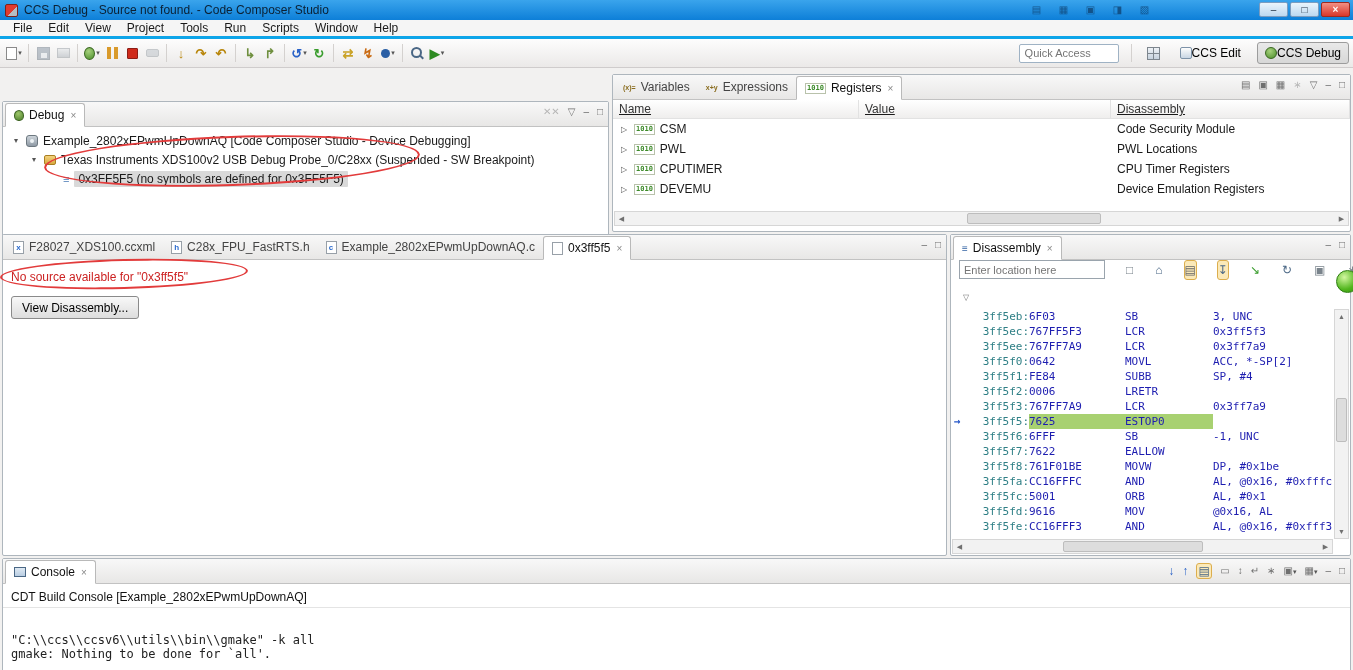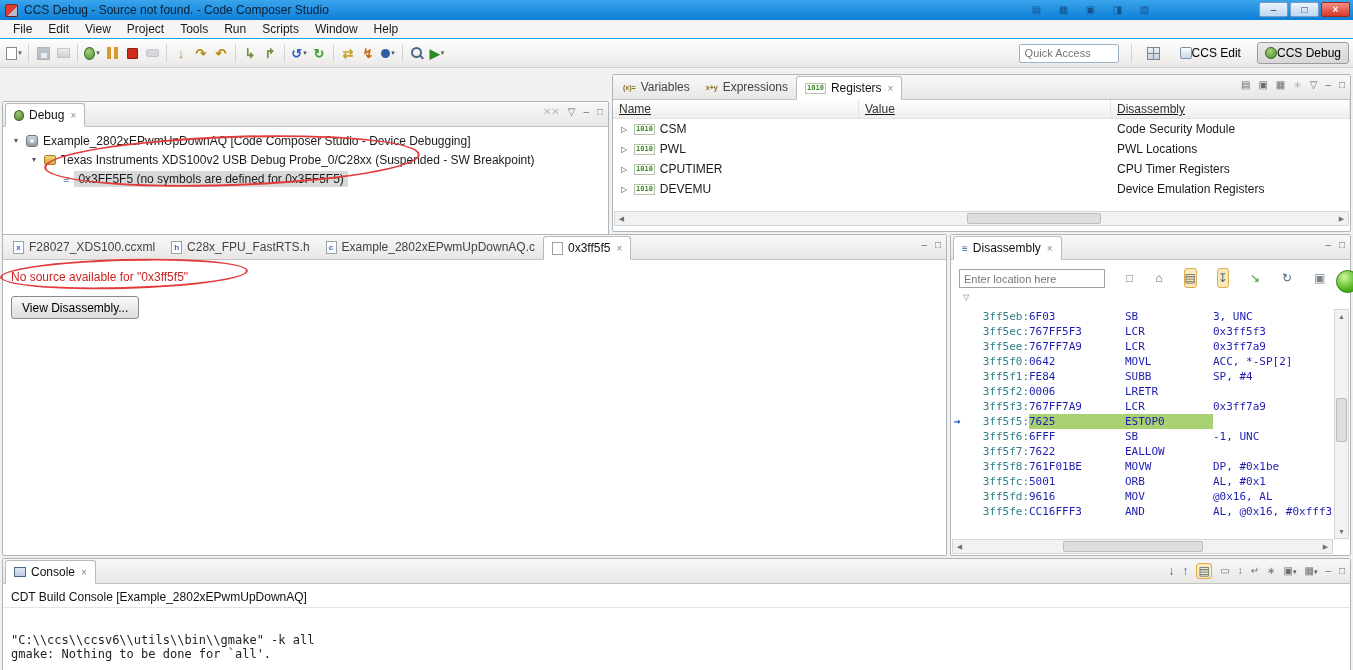--- a/index.html
+++ b/index.html
@@ -16,21 +16,21 @@
   background:linear-gradient(135deg,#e23a2e 55%, #b7bdc4 55%); border:1px solid #7e2019; }
 .title { color:#0b2033; }
 .overlay-icons { position:absolute; left:1030px; top:3px; display:flex; gap:14px; opacity:.7; }
 .ovi { width:13px; height:13px; font-size:10px; line-height:13px; text-align:center; color:#0d3a66; }
 .winbtns { position:absolute; right:3px; top:2px; display:flex; gap:2px; }
 .wb { width:29px; height:15px; border:1px solid #7a9cc0; border-radius:2px; text-align:center;
   font-size:10px; line-height:13px; color:#234; background:linear-gradient(#eaf4fc,#bcd8f0); }
 .wb.close { background:linear-gradient(#f29084,#d8372a); border-color:#9c2a20; color:#fff; font-weight:bold; }
 
 .menubar { position:absolute; top:20px; left:0; width:100%; height:19px; background:#f5f5f5;
-  border-bottom:1px solid #0ea5e9; display:flex; align-items:center; padding-left:5px; }
+  border-bottom:3px solid #0ea5e9; display:flex; align-items:center; padding-left:5px; }
 .menu-item { padding:2px 8px; }
 .toolbar { position:absolute; top:39px; left:0; width:100%; height:29px;
   background:linear-gradient(#fdfdfd,#ebe9e8); border-bottom:1px solid #cfcccc;
   display:flex; align-items:center; padding:0 4px; }
 .tbtn { height:22px; min-width:20px; display:inline-flex; align-items:center; justify-content:center;
   gap:1px; padding:0 2px; border-radius:3px; }
 .tbtn.dis { opacity:.4; }
 .tsep { width:1px; height:18px; background:#d4d1cf; margin:0 4px; }
 .caret { font-size:7px; color:#555; }
 .garrow { font-size:13px; font-weight:bold; }
@@ -104,21 +104,21 @@
 .etab.active { background:#fff; border:1px solid #b9b9b9; border-bottom:1px solid #fff;
   border-radius:3px 3px 0 0; margin-bottom:-1px; color:#111; z-index:2; }
 .fico { width:11px; height:13px; border:1px solid #98a0a8; background:#fff; display:inline-flex;
   align-items:center; justify-content:center; font-size:8px; font-weight:bold; color:#2b6bce; }
 .err-msg { position:absolute; left:8px; top:10px; color:#cc2222; }
 .viewdis-btn { position:absolute; left:8px; top:36px; height:23px; padding:0 10px;
   border:1px solid #8a8a8a; border-radius:3px; background:linear-gradient(#f8f8f8,#dddddd);
   font-size:12px; font-family:"Liberation Sans",sans-serif; }
 
 .dis-toolbar { position:absolute; left:0; top:25px; right:0; height:28px; display:flex;
-  align-items:flex-end; gap:20px; padding:0 8px; background:#fff; }
+  align-items:flex-start; gap:20px; padding:0 8px; background:#fff; }
 .loc-input { width:146px; height:19px; border:1px solid #9aa4ad; font-size:11px; padding:0 4px;
   font-family:"Liberation Sans",sans-serif; color:#333; }
 .dtb { width:20px; height:20px; display:inline-flex; align-items:center; justify-content:center;
   font-size:12px; color:#4a6785; border:1px solid transparent; border-radius:3px; }
 .dtb.pressed { background:#fbe9b8; border-color:#dcae4e; }
 .bc-arrow { position:absolute; left:12px; top:58px; font-size:8px; color:#777; }
 .dcode { position:absolute; left:2px; top:74px; right:18px; bottom:16px; overflow:hidden;
   font-family:"DejaVu Sans Mono",monospace; font-size:11px; }
 .dline { height:15px; line-height:15px; white-space:pre; position:relative; padding-left:12px; color:#1d1db0; }
 .dline .addr { color:#2e7f85; display:inline-block; width:64px;text-align:right; }
@@ -437,20 +437,21 @@
         <div class="dline"><span class="addr">3ff5ec:</span><span class="opmn"><span class="op">767FF5F3</span><span class="mn">LCR</span></span><span class="args">0x3ff5f3</span></div>
         <div class="dline"><span class="addr">3ff5ee:</span><span class="opmn"><span class="op">767FF7A9</span><span class="mn">LCR</span></span><span class="args">0x3ff7a9</span></div>
         <div class="dline"><span class="addr">3ff5f0:</span><span class="opmn"><span class="op">0642</span><span class="mn">MOVL</span></span><span class="args">ACC, *-SP[2]</span></div>
         <div class="dline"><span class="addr">3ff5f1:</span><span class="opmn"><span class="op">FE84</span><span class="mn">SUBB</span></span><span class="args">SP, #4</span></div>
         <div class="dline"><span class="addr">3ff5f2:</span><span class="opmn"><span class="op">0006</span><span class="mn">LRETR</span></span><span class="args"></span></div>
         <div class="dline"><span class="addr">3ff5f3:</span><span class="opmn"><span class="op">767FF7A9</span><span class="mn">LCR</span></span><span class="args">0x3ff7a9</span></div>
         <div class="dline cur"><span class="ip">→</span><span class="addr">3ff5f5:</span><span class="opmn"><span class="op">7625</span><span class="mn">ESTOP0</span></span><span class="args"></span></div>
         <div class="dline"><span class="addr">3ff5f6:</span><span class="opmn"><span class="op">6FFF</span><span class="mn">SB</span></span><span class="args">-1, UNC</span></div>
         <div class="dline"><span class="addr">3ff5f7:</span><span class="opmn"><span class="op">7622</span><span class="mn">EALLOW</span></span><span class="args"></span></div>
         <div class="dline"><span class="addr">3ff5f8:</span><span class="opmn"><span class="op">761F01BE</span><span class="mn">MOVW</span></span><span class="args">DP, #0x1be</span></div>
+        <div class="dline"><span class="addr">3ff5fa:</span><span class="opmn"><span class="op">CC16FFFC</span><span class="mn">AND</span></span><span class="args">AL, @0x16, #0xfffc</span></div>
         <div class="dline"><span class="addr">3ff5fc:</span><span class="opmn"><span class="op">5001</span><span class="mn">ORB</span></span><span class="args">AL, #0x1</span></div>
         <div class="dline"><span class="addr">3ff5fd:</span><span class="opmn"><span class="op">9616</span><span class="mn">MOV</span></span><span class="args">@0x16, AL</span></div>
         <div class="dline"><span class="addr">3ff5fe:</span><span class="opmn"><span class="op">CC16FFF3</span><span class="mn">AND</span></span><span class="args">AL, @0x16, #0xfff3</span></div>
       </div>
     <div class="sb" style="right:1px; width:15px; top:74px; bottom:16px;">
       <span class="sbarr" style="left:0; top:0;">▲</span>
       <span class="sbarr" style="left:0; bottom:0;">▼</span>
       <span class="thumb" style="left:1px; top:88px; width:11px; height:44px;"></span>
     </div>
     <div class="sb" style="left:1px; right:17px; bottom:1px; height:15px;">

